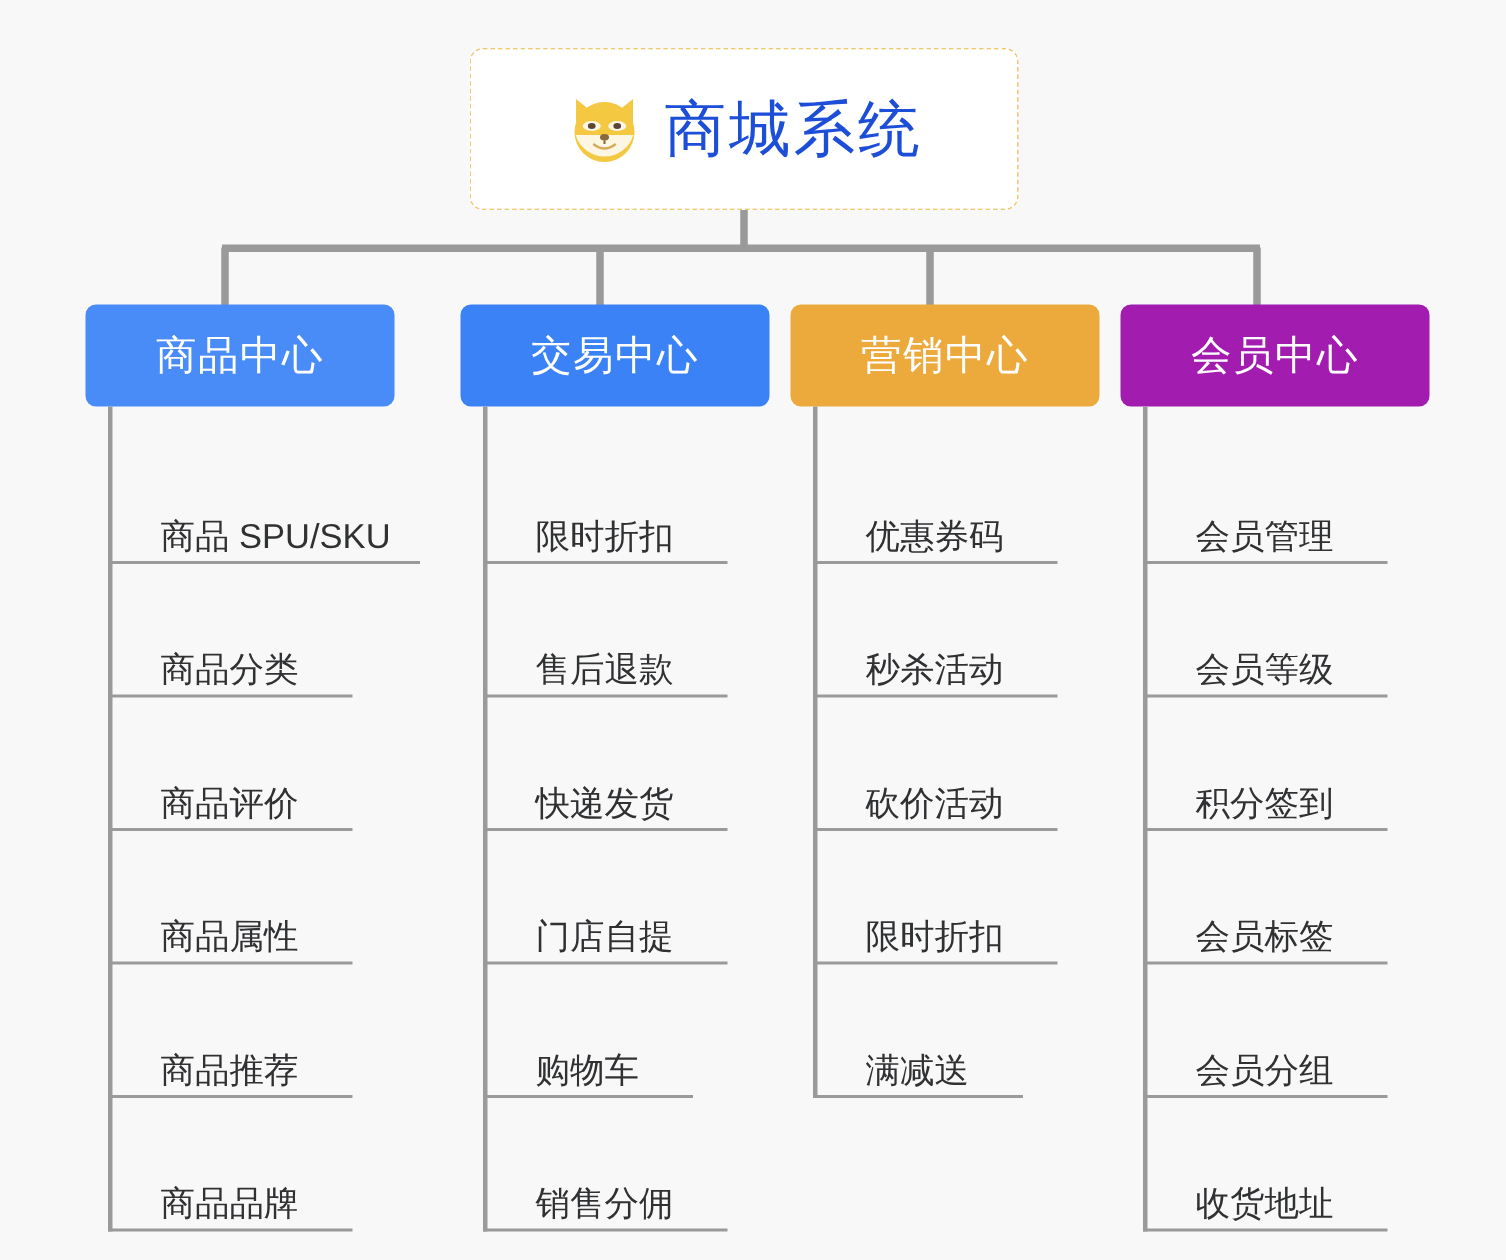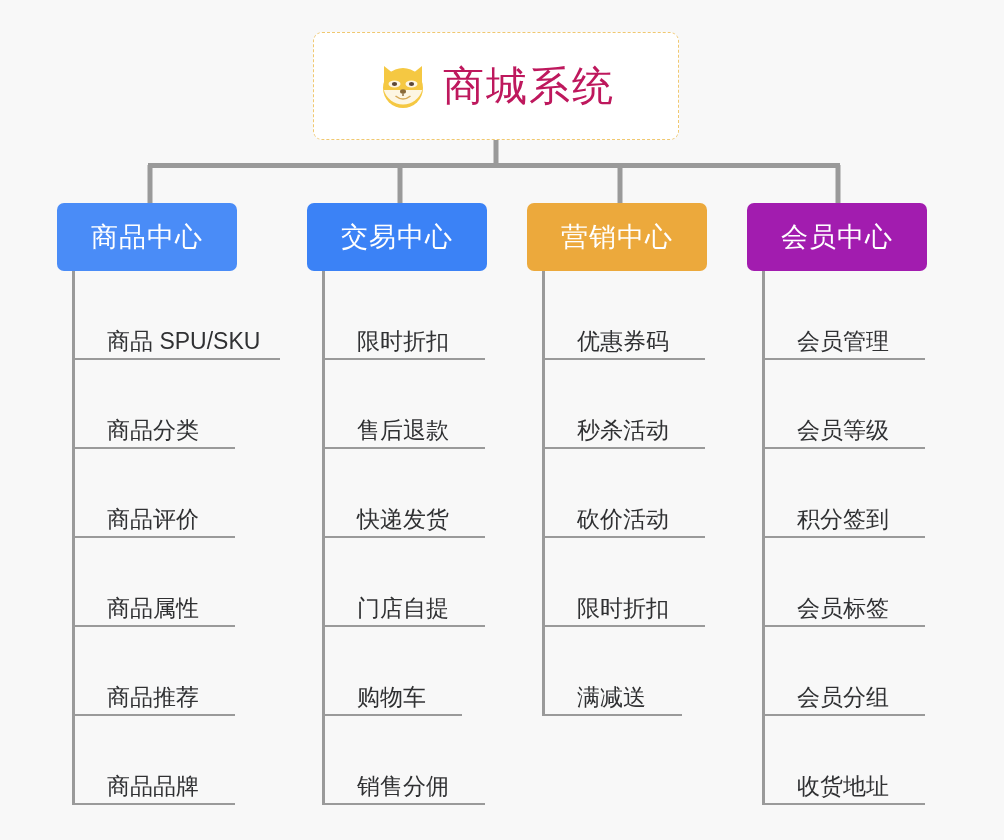--- a/index.html
+++ b/index.html
@@ -77,38 +77,38 @@
     position: absolute;
     top: 0;
     width: 186px;
   }
   .col-0 { left: 57px; }
   .col-1 { left: 307px; }
   .col-2 { left: 527px; }
   .col-3 { left: 747px; }
 
   .col-header {
-    width: 180px;
+    width: 206px;
     height: 68px;
     box-sizing: border-box;
     border-radius: 7px;
     display: flex;
     align-items: center;
     justify-content: center;
     color: #ffffff;
     font-size: 27px;
     letter-spacing: 1px;
     line-height: 1;
     white-space: nowrap;
   }
 
   .col-items {
     position: relative;
     margin-left: 15px;
-    padding-top: 0;
+    padding-top: 16px;
     border-left: 3px solid #9a9a9a;
     width: 240px;
   }
   .col-item {
     position: relative;
     height: 89px;
     box-sizing: border-box;
     display: flex;
     align-items: flex-end;
   }
@@ -150,21 +150,21 @@
 
         <ellipse cx="17.5" cy="24" rx="2.6" ry="2" fill="#5b4636"></ellipse>
         <ellipse cx="34.5" cy="24" rx="2.6" ry="2" fill="#5b4636"></ellipse>
 
         <ellipse cx="26" cy="31.5" rx="3" ry="2.2" fill="#8a6a3a"></ellipse>
 
         <path d="M26 33.5 L26 36" stroke="#8a6a3a" stroke-width="1.4" fill="none"></path>
         <path d="M18.5 36 Q26 42 33.5 36" stroke="#d8ab5a" stroke-width="1.6" fill="none"></path>
       </svg>
     </span>
-    <span class="root-title" style="color: #be185d;">商城系统</span>
+    <span class="root-title" style="color: #1d4ed8;">商城系统</span>
   </div>
 
   <svg class="connector-layer" viewBox="0 0 1004 840" width="1004" height="840">
 
     <line x1="496" y1="140" x2="496" y2="164" stroke="#9a9a9a" stroke-width="5"></line>
 
     <line x1="148" y1="165.5" x2="840" y2="165.5" stroke="#9a9a9a" stroke-width="5"></line>
 
     <line x1="150" y1="165" x2="150" y2="204" stroke="#9a9a9a" stroke-width="5"></line>
     <line x1="400" y1="165" x2="400" y2="204" stroke="#9a9a9a" stroke-width="5"></line>

